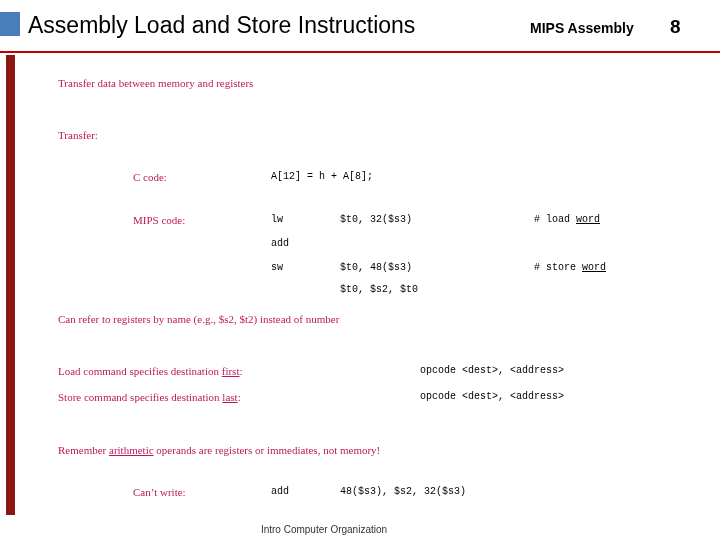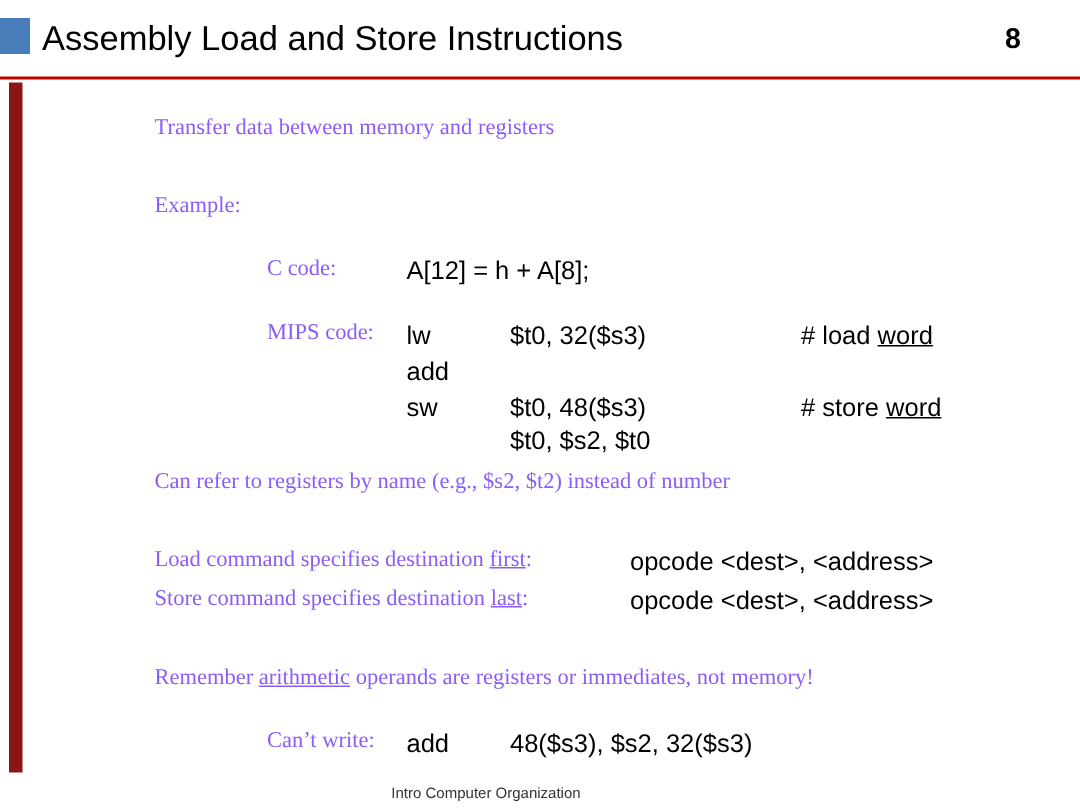--- a/index.html
+++ b/index.html
@@ -74,28 +74,27 @@
     left: 6px;
     top: 55px;
     width: 9px;
     height: 460px;
     background: #8c1616;
   }
 
   
   .body-text {
     position: absolute;
-    font-size: 15px;
-    color: #8b5cf6;
+    font-size: 11px;
+    color: #be185d;
     white-space: nowrap;
-    margin-left: 45px;
   }
   .mono {
-    font-family: Liberation Sans, sans-serif;
-    font-size: 17px;
+    font-family: Liberation Mono, monospace;
+    font-size: 10px;
     color: #000000;
     white-space: nowrap;
     position: absolute;
   }
   .u { text-decoration: underline; }
 
   .footer {
     position: absolute;
     left: 0;
     top: 524px;
@@ -105,29 +104,30 @@
     color: #333333;
     font-family: "Liberation Sans", sans-serif;
   }
 </style>
 </head>
 <body>
 
 <div class="header">
   <div class="header-square"></div>
   <div class="title">Assembly Load and Store Instructions</div>
+  <div class="subject">MIPS Assembly</div>
   <div class="slide-number">8</div>
   <div class="header-rule"></div>
 </div>
 
 <div class="left-bar"></div>
 
 <div class="body-text" style="left:58px; top:77px;">Transfer data between memory and registers</div>
 
-<div class="body-text" style="left:58px; top:129px;">Example:</div>
+<div class="body-text" style="left:58px; top:129px;">Transfer:</div>
 
 <div class="body-text" style="left:133px; top:171px;">C code:</div>
 <div class="mono" style="left:271px; top:171px;">A[12] = h + A[8];</div>
 
 <div class="body-text" style="left:133px; top:214px;text-align:center;">MIPS code:</div>
 
 <div class="mono" style="left:271px; top:214px;">lw</div>
 <div class="mono" style="left:340px; top:214px;">$t0, 32($s3)</div>
 <div class="mono" style="left:534px; top:214px;"><span># load </span><span class="u">word</span></div>
 

